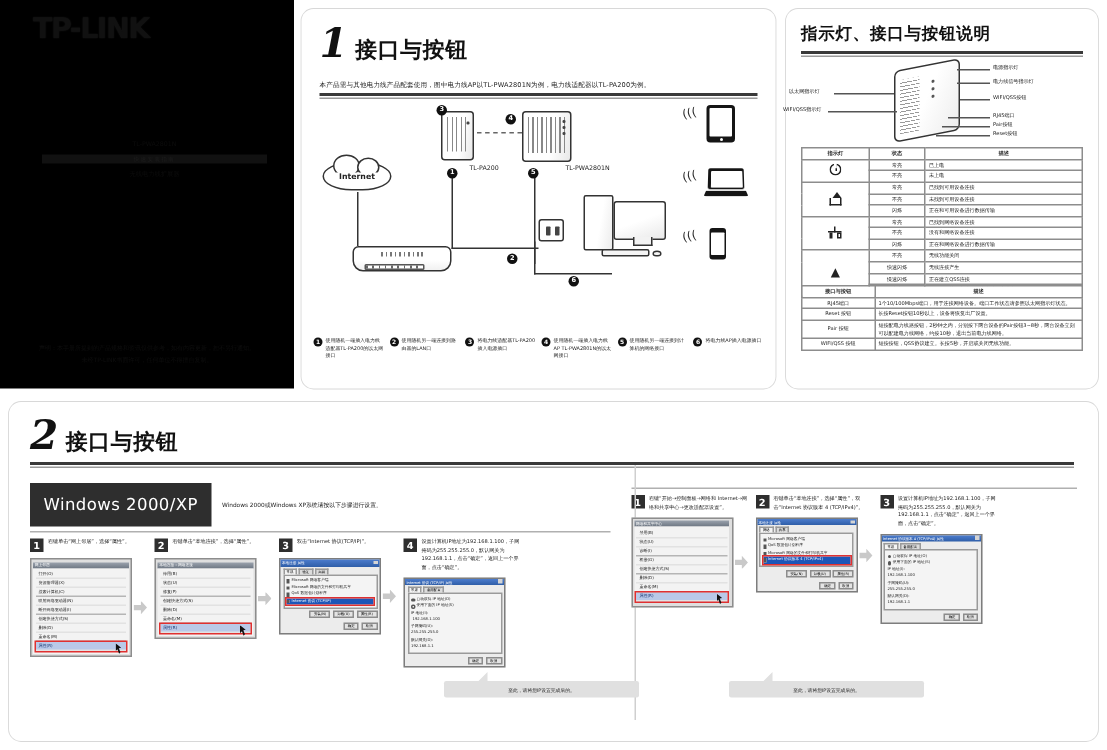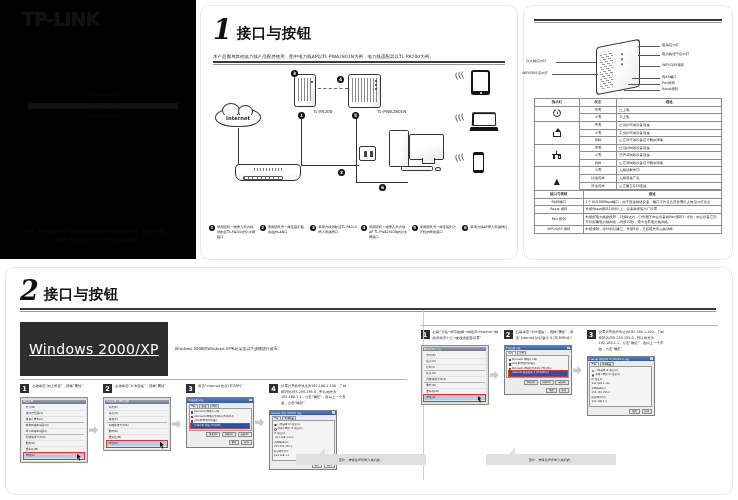--- a/index.html
+++ b/index.html
@@ -229,23 +229,22 @@
   .g-lan{ width:9px;height:8px; }
   .g-lan:before{content:"";position:absolute;left:0;top:3.6px;width:9px;height:1px;background:#222;}
   .g-lan:after{content:"";position:absolute;left:4px;top:0;width:1px;height:4px;background:#222;}
   .g-lan i{position:absolute;top:4.6px;width:2.4px;height:3.2px;border:0.9px solid #222;}
   .g-wifi{ width:10px;height:8px;font-size:8px;line-height:8px;color:#222;text-align:center; }
 
   
   #sect2 { left:6px; top:268px; width:726px; height:226px; padding:9px 14px; }
   .osbar {
     display:inline-block; background:#2e2e2e; color:#fff;
-    font-size:14px; padding:19px 9px; letter-spacing:0.3px;
+    font-size:11px; padding:8px 9px; letter-spacing:0.3px;
     font-family:"DejaVu Sans",sans-serif;
-    text-decoration:underline;
   }
   .osnote { font-size:3.9px; color:#222; margin-left:7px; }
   .oshead { display:flex; align-items:center; }
   .osrule { height:0.7px; background:#b0b0b0; margin-top:3px; }
 
   .steps { display:flex; gap:3px; margin-top:5px; }
   .step { width:80px; }
   .step-head { display:flex; gap:3px; }
   .stepnum {
     width:9px; height:9px; background:#2e2e2e; color:#fff; flex:none;
@@ -432,20 +431,21 @@
         <p>使用随机另一端连接到计算机的网络接口</p>
       </div>
       <div class="note">
         <span class="bullet">6</span>
         <p>将电力线AP插入电源插口</p>
       </div>
     </div>
   </div>
 
   <div class="card" id="sect3">
+    <div class="sect-title" style="font-size:11px;">指示灯、接口与按钮说明</div>
     <div class="rule" style="margin-top:4px;"></div>
     <div class="rule-thin"></div>
 
     <div class="dev-ill">
       <div class="ap-body">
         <div class="vent"></div>
         <div class="dot" style="left:24px;top:10px;"></div>
         <div class="dot" style="left:24px;top:15px;"></div>
         <div class="dot" style="left:24px;top:20px;"></div>
       </div>

